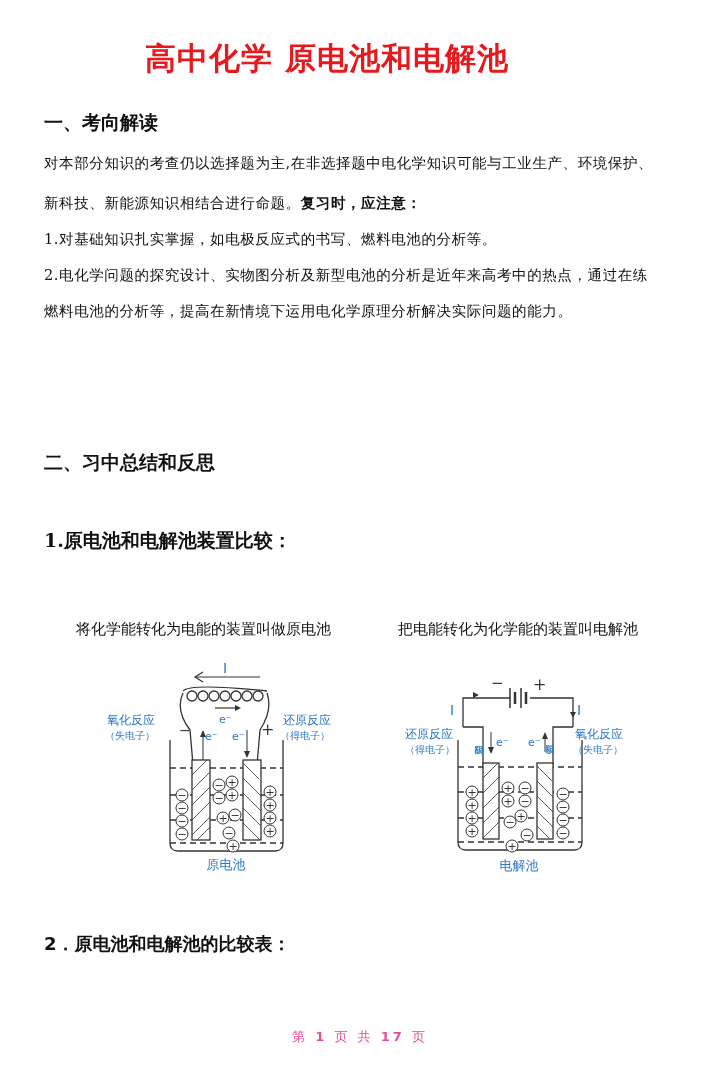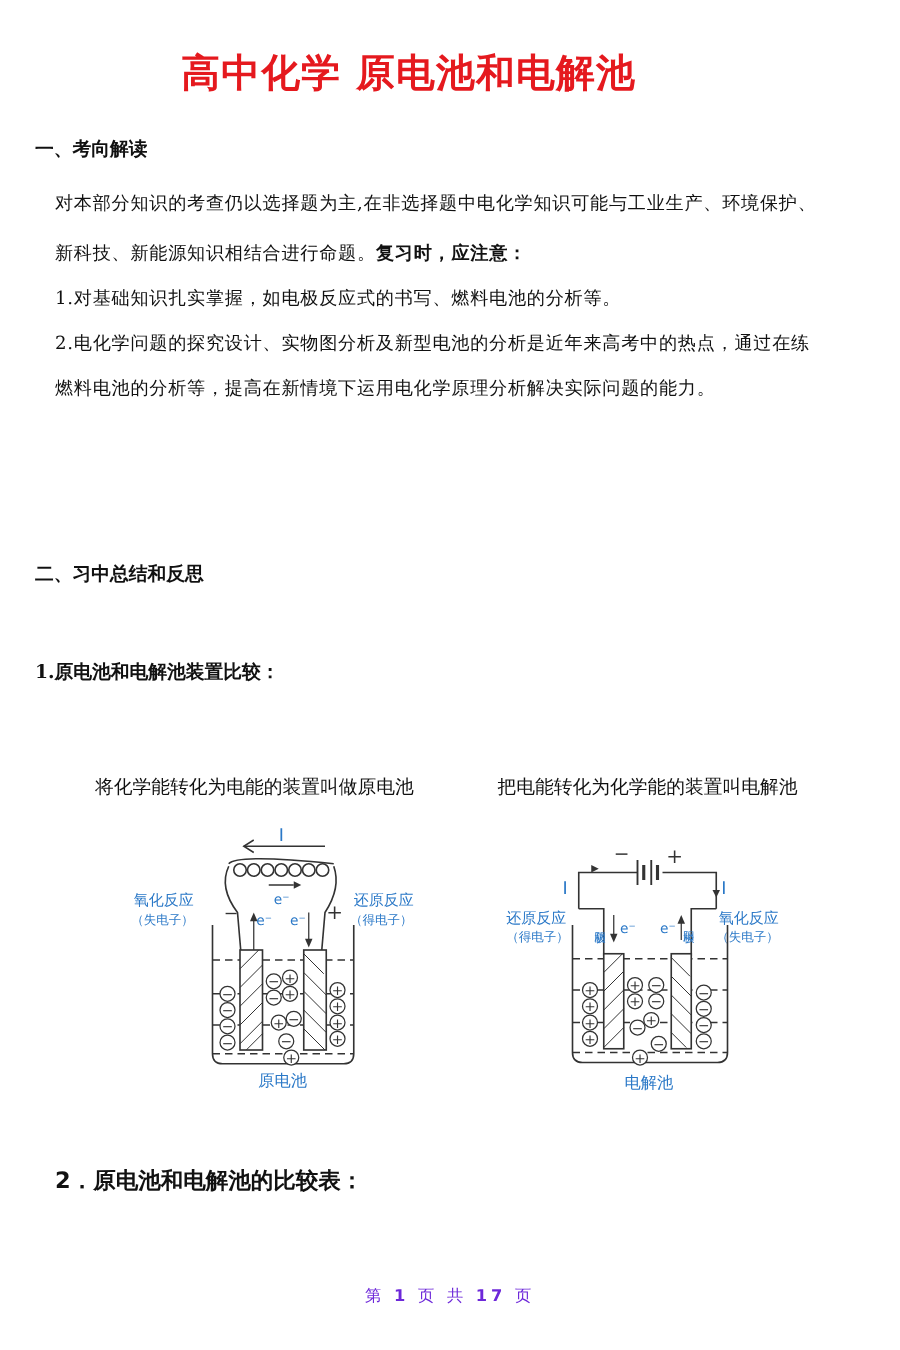--- a/index.html
+++ b/index.html
@@ -1,27 +1,27 @@
 <!DOCTYPE html>
 <html><head>
 <meta charset="utf-8">
 <style>
   html, body { margin: 0; padding: 0; background: #ffffff; }
   body { width: 720px; height: 1080px; position: relative; overflow: hidden;
          font-family: "DejaVu Serif", "Liberation Serif", serif; color: #111; }
   .title { position: absolute; top: 38px; left: 0; width: 654px; text-align: center;
            font-size: 31px; font-weight: bold; color: #e5191e; letter-spacing: 1px; }
-  .h1 { position: absolute; left: 28px; font-size: 15px; font-weight: bold; }
+  .h1 { position: absolute; left: 44px; font-size: 19px; font-weight: bold; }
   .para { position: absolute; left: 44px; width: 640px; font-size: 14.5px; line-height: 30px; letter-spacing: 0.6px; }
   .para b { font-weight: bold; }
   .caption { position: absolute; top: 620px; font-size: 15px; font-weight: normal;
              font-family: "DejaVu Sans", "Liberation Sans", sans-serif; }
   .h2 { position: absolute; left: 44px; top: 932px; font-size: 18px; font-weight: bold;
         font-family: "DejaVu Sans", "Liberation Sans", sans-serif; }
-  .footer { position: absolute; top: 1028px; left: 0; width: 720px; text-align: center; font-size: 13px; color: #6d28d9; letter-spacing: 3px; }
+  .footer { position: absolute; top: 1028px; left: 0; width: 720px; text-align: center; font-size: 13px; color: #ec4899; letter-spacing: 3px; }
   .footer .num { font-weight: bold; font-family: "DejaVu Sans", sans-serif; }
   .diagram { position: absolute; }
   .blue { fill: #2a78c7; font-family: "DejaVu Sans", "Liberation Sans", sans-serif; }
 </style>
 </head>
 <body>
 
 <div class="title">高中化学 原电池和电解池</div>
 
 <div class="h1" style="top:110px">一、考向解读</div>

